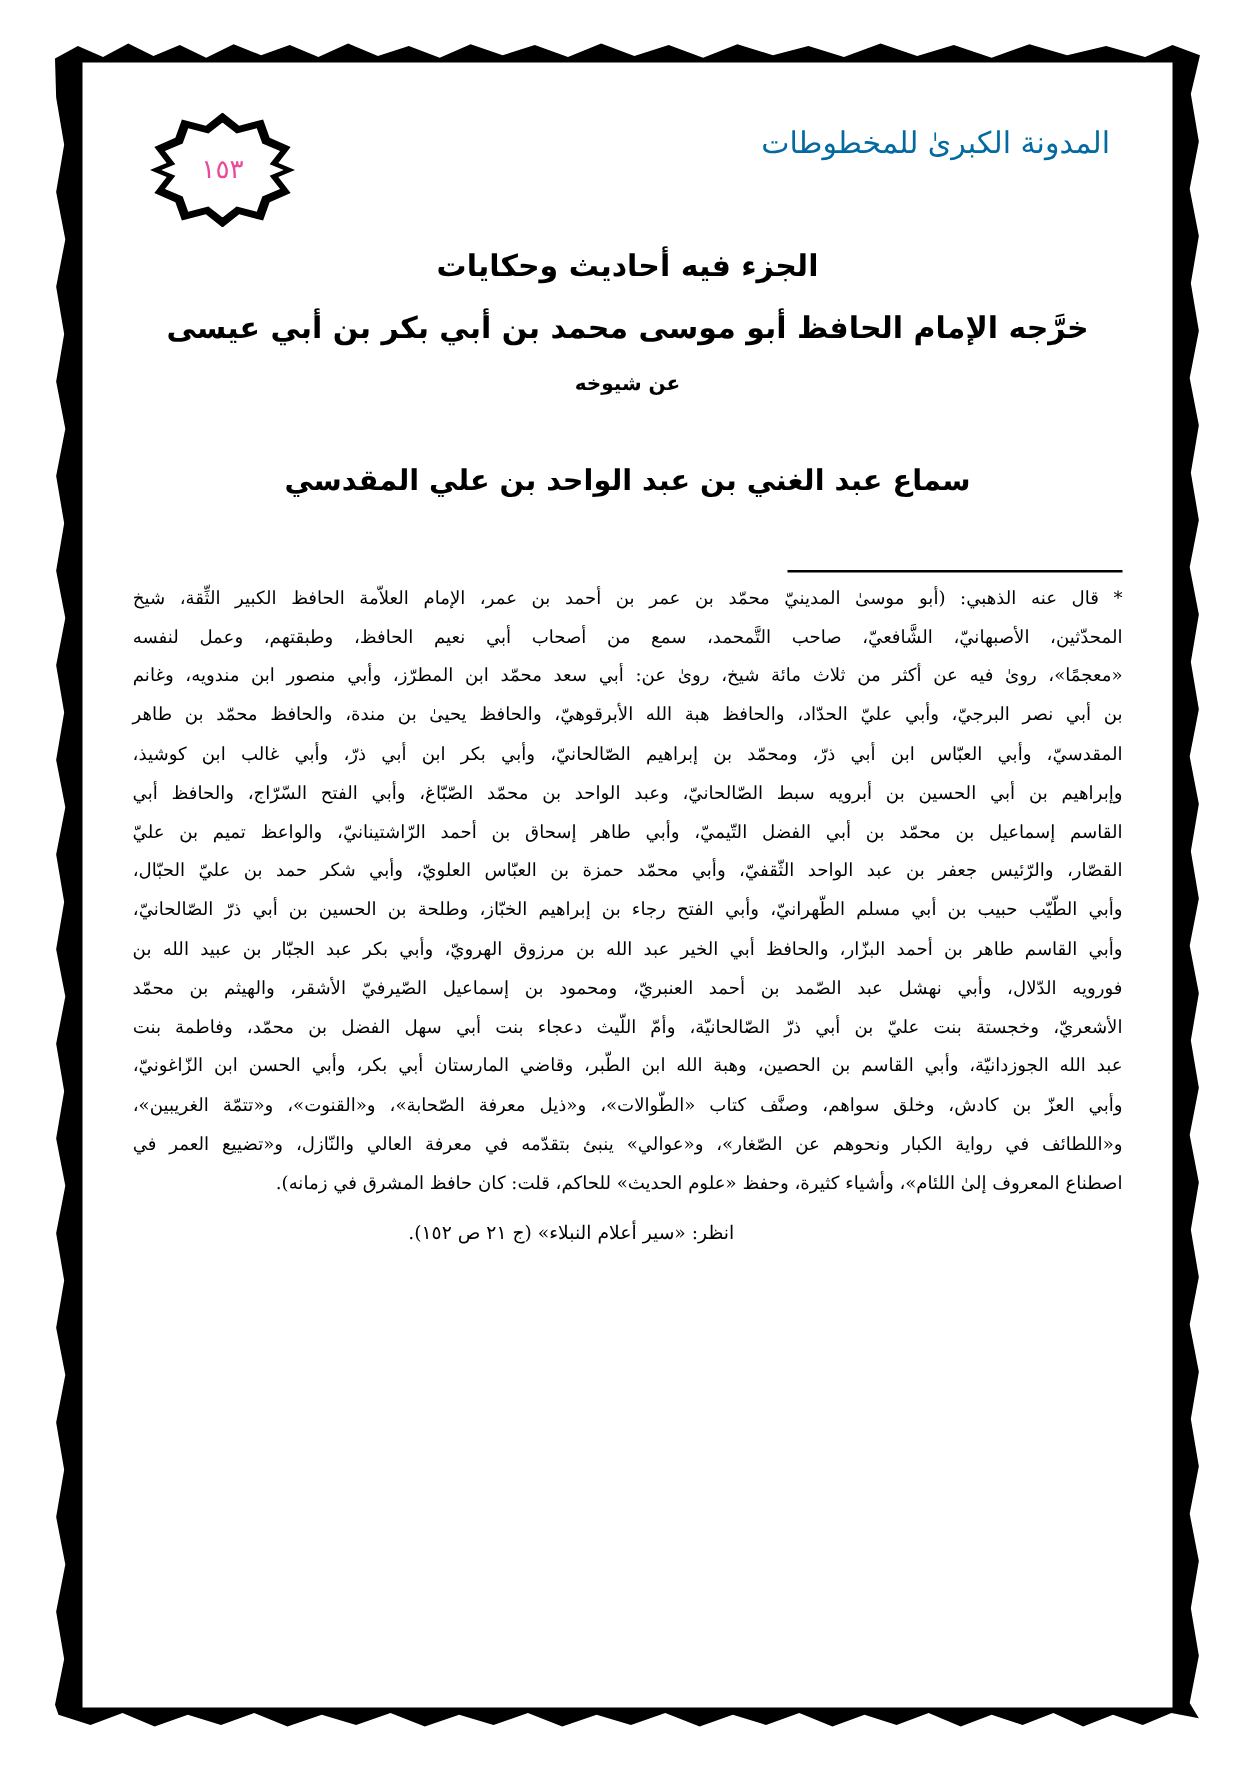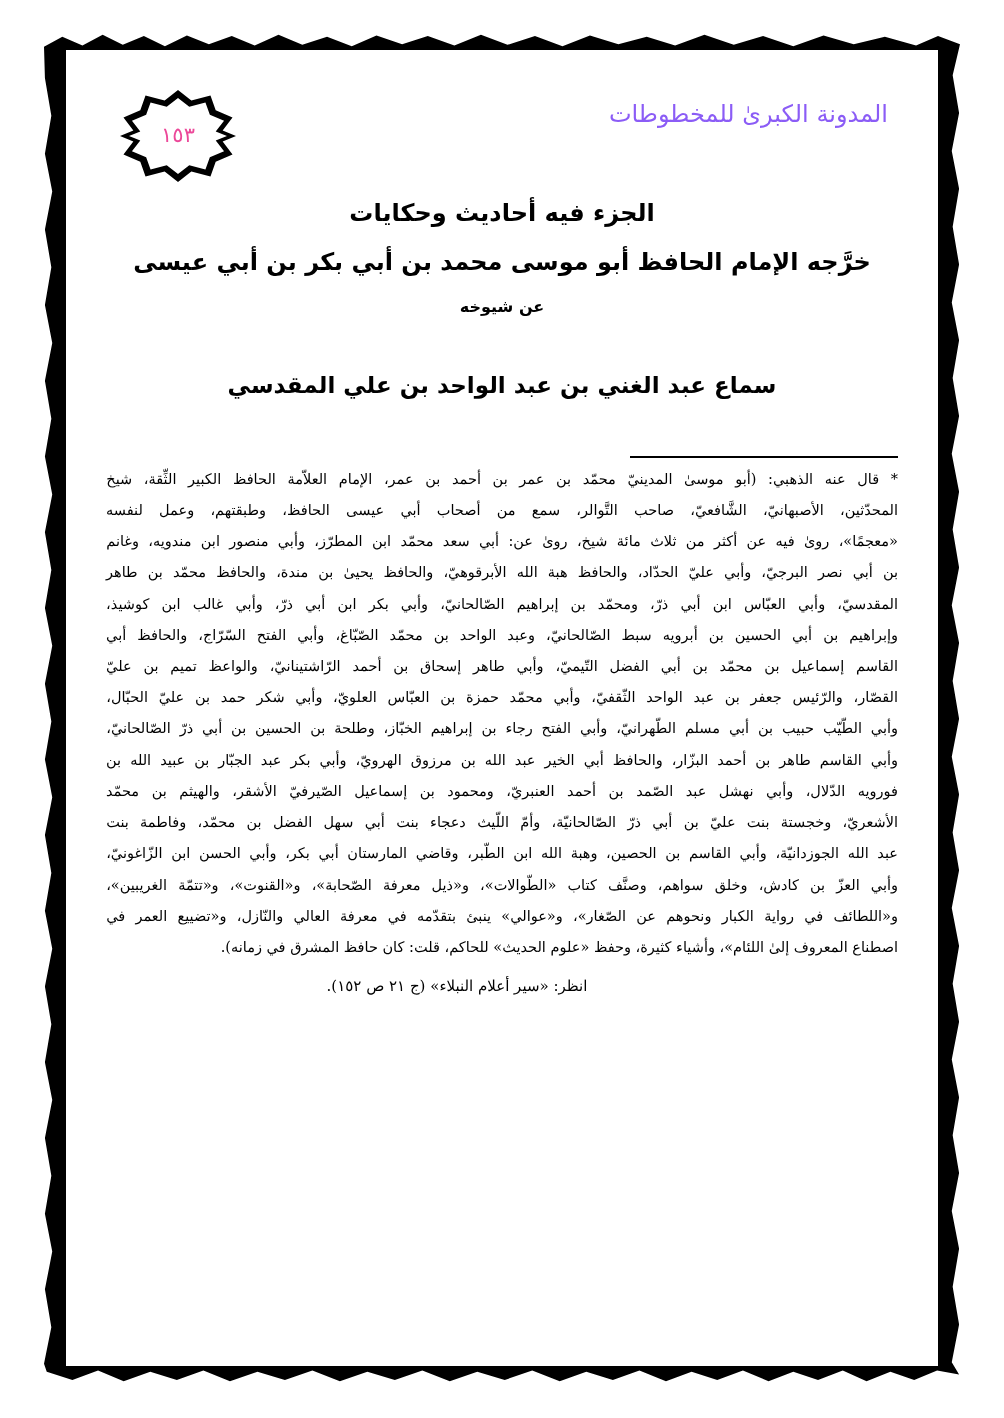--- a/index.html
+++ b/index.html
@@ -93,21 +93,21 @@
     height: 86px;
   }
 
   .header-title {
     position: absolute;
     right: 10px;
     top: 22px;
     font-family: "DejaVu Sans", "Liberation Sans", sans-serif;
     font-size: 24px;
     font-weight: 400;
-    color: #8b5cf6;
+    color: #0369a1;
     letter-spacing: 0;
     white-space: nowrap;
   }
 
   
   .page-badge {
     position: absolute;
     left: 14px;
     top: 12px;
     width: 116px;
@@ -269,26 +269,26 @@
           <span>الحافظ</span>
           <span>الكبير</span>
           <span>الثِّقة،</span>
           <span>شيخ</span>
         </div>
         <div class="note-line">
           <span>المحدّثين،</span>
           <span>الأصبهانيّ،</span>
           <span>الشَّافعيّ،</span>
           <span>صاحب</span>
-          <span>التَّوالر،</span>
+          <span>التَّمحمد،</span>
           <span>سمع</span>
           <span>من</span>
           <span>أصحاب</span>
           <span>أبي</span>
-          <span>عيسى</span>
+          <span>نعيم</span>
           <span>الحافظ،</span>
           <span>وطبقتهم،</span>
           <span>وعمل</span>
           <span>لنفسه</span>
         </div>
         <div class="note-line">
           <span>«معجمًا»،</span>
           <span>روىٰ</span>
           <span>فيه</span>
           <span>عن</span>

